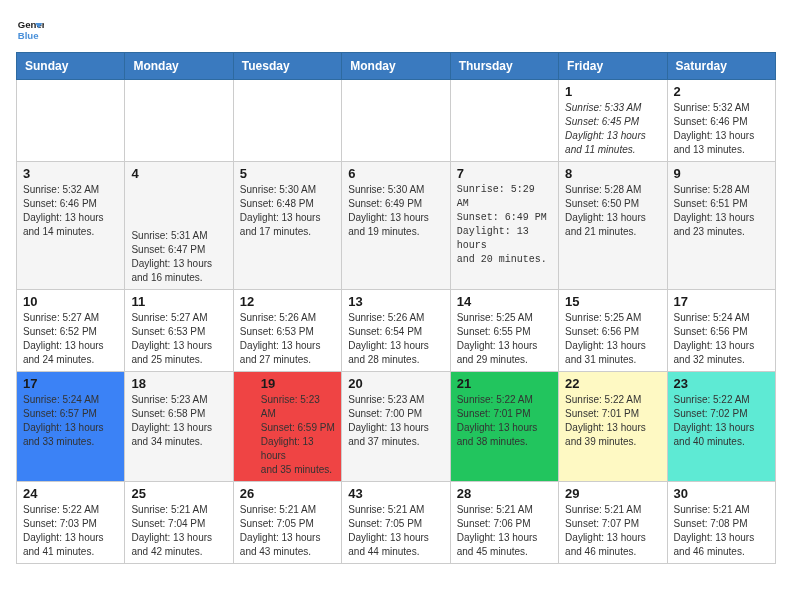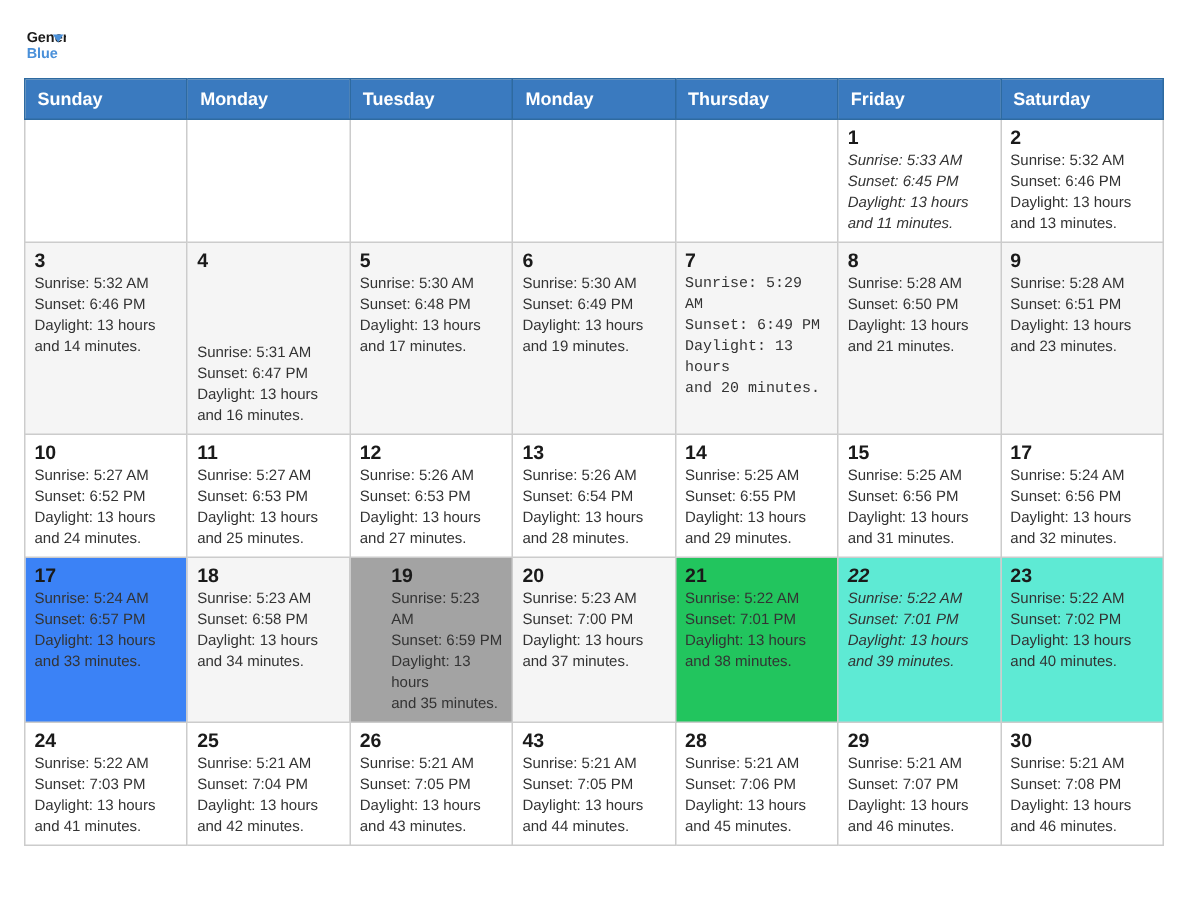--- a/index.html
+++ b/index.html
@@ -243,42 +243,42 @@
 Daylight: 13 hours
 and 33 minutes.</div>
         </td>
         <td style="background: rgb(245, 245, 245);">
           <span class="day-number">18</span>
           <div class="day-detail" style="white-space: pre-line;">Sunrise: 5:23 AM
 Sunset: 6:58 PM
 Daylight: 13 hours
 and 34 minutes.</div>
         </td>
-        <td style="background: #a3a3a3; padding-left: 27px;">
+        <td style="background: #ef4444; padding-left: 27px;">
           <span class="day-number">19</span>
           <div class="day-detail" style="white-space: pre-line;">Sunrise: 5:23 AM
 Sunset: 6:59 PM
 Daylight: 13 hours
 and 35 minutes.</div>
         </td>
         <td style="background: rgb(245, 245, 245);">
           <span class="day-number">20</span>
           <div class="day-detail" style="white-space: pre-line;">Sunrise: 5:23 AM
 Sunset: 7:00 PM
 Daylight: 13 hours
 and 37 minutes.</div>
         </td>
         <td style="background: #22c55e;">
           <span class="day-number">21</span>
           <div class="day-detail" style="white-space: pre-line;">Sunrise: 5:22 AM
 Sunset: 7:01 PM
 Daylight: 13 hours
 and 38 minutes.</div>
         </td>
-        <td style="background: #5eead4; font-style: italic;">
+        <td style="background: #fef9c3;">
           <span class="day-number">22</span>
           <div class="day-detail" style="white-space: pre-line;">Sunrise: 5:22 AM
 Sunset: 7:01 PM
 Daylight: 13 hours
 and 39 minutes.</div>
         </td>
         <td style="background: #5eead4;">
           <span class="day-number">23</span>
           <div class="day-detail" style="white-space: pre-line;">Sunrise: 5:22 AM
 Sunset: 7:02 PM

